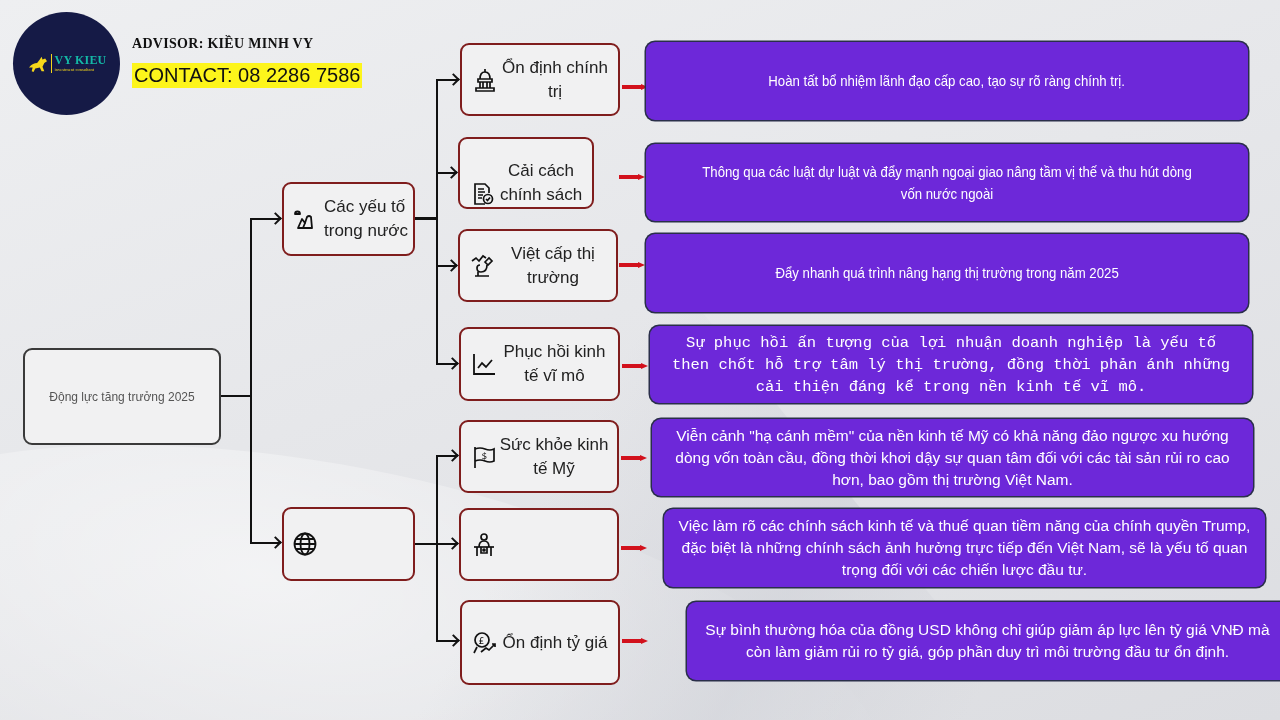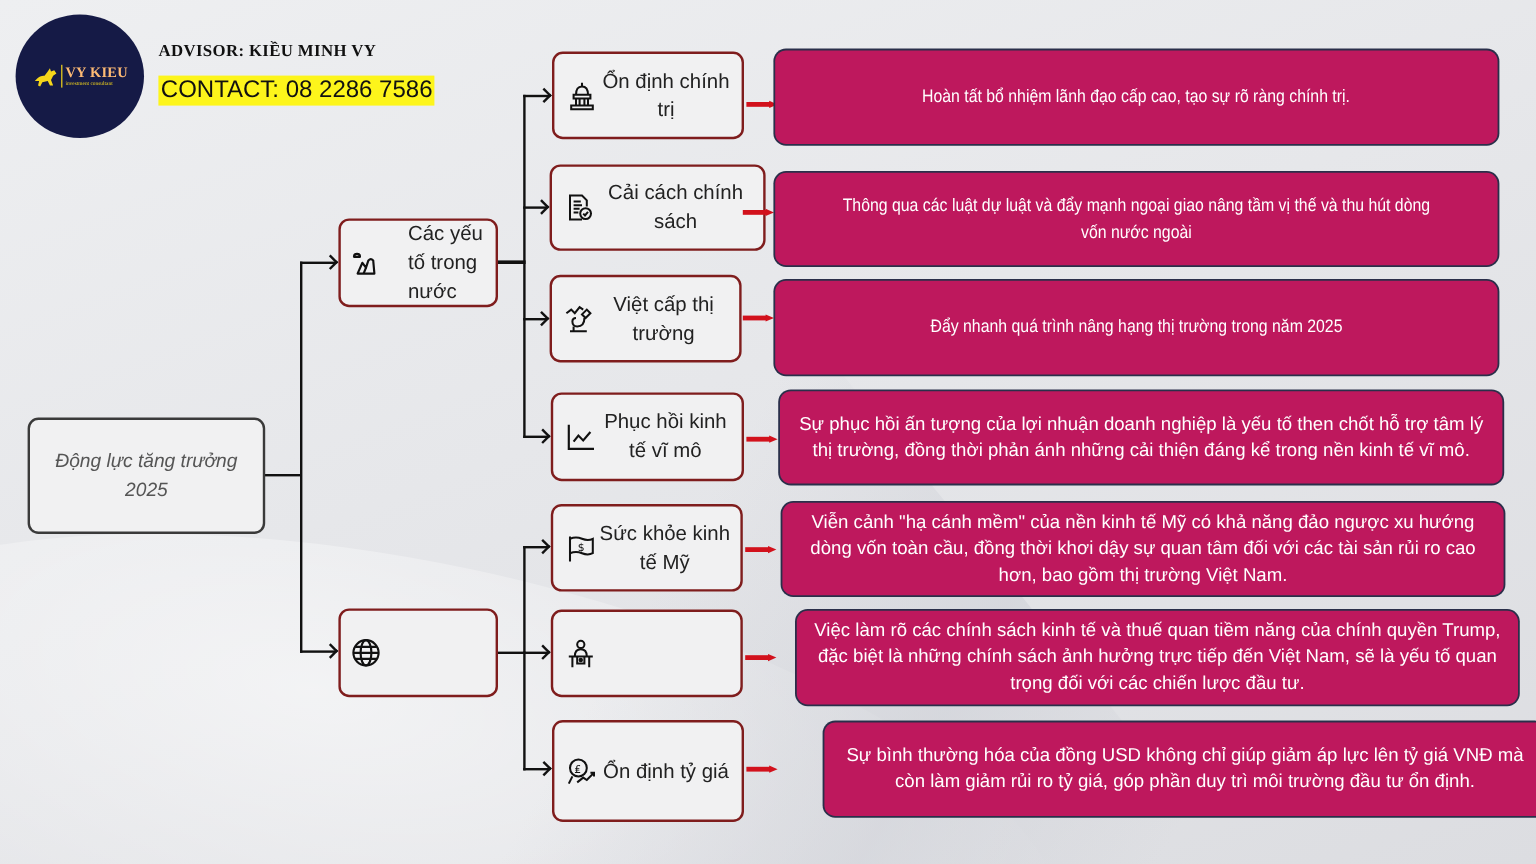--- a/index.html
+++ b/index.html
@@ -25,21 +25,21 @@
 
   
   .logo {
     position: absolute; left: 13px; top: 12px; width: 107px; height: 103px;
     border-radius: 50%; background: #151a46;
     display: flex; align-items: center; justify-content: center;
   }
   .logo-inner { display: flex; align-items: center; gap: 2px; }
   .logo-bull { width: 22px; height: 18px; }
   .logo-text { display: flex; flex-direction: column; border-left: 1px solid #f5d61a; padding-left: 3px; }
-  .logo-brand { font-family: "Liberation Serif", serif; font-weight: bold; color: #fdba74; font-size: 12px; line-height: 13px; letter-spacing: 0.2px; }
+  .logo-brand { font-family: "Liberation Serif", serif; font-weight: bold; color: #14b8a6; font-size: 12px; line-height: 13px; letter-spacing: 0.2px; }
   .logo-sub { font-family: "Liberation Serif", serif; color: #f5d61a; font-size: 4.5px; line-height: 6px; }
   .advisor {
     position: absolute; left: 132px; top: 36px;
     font-family: Liberation Serif, serif; font-weight: bold; font-size: 14px; color: #111; letter-spacing: 0.3px;
   }
   .contact {
     position: absolute; left: 132px; top: 63px; height: 25px; padding: 0 2px;
     background: #fdf51b; font-size: 20px; color: #111; line-height: 25px;
   }
 
@@ -54,30 +54,30 @@
   .red-arrow .shaft { position: absolute; left: 0; top: 1px; width: 20px; height: 4px; background: #d2111c; }
   .red-arrow .head { position: absolute; right: 0; top: 0; width: 0; height: 0;
     border-top: 3px solid transparent; border-bottom: 3px solid transparent; border-left: 7px solid #d2111c; }
 
   
   .box {
     position: absolute; background: #f1f1f2; border: 2px solid #7f1d1d; border-radius: 9px;
     display: flex; align-items: center;
   }
   .root-box { justify-content: center; text-align: center; border-color: #3a3a3a; }
-  .root-label { font-size: 16px; color: #555; line-height: 24px; width: 160px; font-style: italic; }
-  .cat-box { padding-left: 8px; gap: 22px; }
+  .root-label { font-size: 12px; color: #555; line-height: 24px; width: 160px; }
+  .cat-box { padding-left: 8px; gap: 6px; }
   .cat-label { font-size: 17px; color: #222; line-height: 24px; }
   .leaf-box { padding-left: 10px; }
   .leaf-label { flex: 1; text-align: center; font-size: 17px; color: #222; line-height: 24px; padding-right: 6px; }
   .icon { width: 26px; height: 26px; flex: none; display: block; }
   .icon svg { width: 26px; height: 26px; display: block; }
 
   .desc {
-    position: absolute; background: #be185d; border-radius: 9px;
+    position: absolute; background: #6d28d9; border-radius: 9px;
     box-shadow: 0 0 0 1.5px #2a2f4a;
     display: flex; align-items: center; justify-content: center; text-align: center;
     padding: 0 14px; color: #fff;
   }
   .desc-text { font-size: 15.5px; line-height: 22px; }
   .desc.narrow .desc-text { font-family: "Liberation Sans", sans-serif; font-size: 15px; transform: scaleX(0.88); }
 </style>
 </head>
 <body>
 
@@ -154,21 +154,21 @@
     <svg viewBox="0 0 26 26" fill="none" stroke="#111" stroke-width="1.7">
       <path d="M13 2 V5"></path>
         <path d="M8 12 Q8 5 13 5 Q18 5 18 12"></path>
       <path d="M6 12 H20 V15 H6 Z"></path>
         <path d="M8 15 V21 M11 15 V21 M15 15 V21 M18 15 V21"></path>
       <path d="M4 21 H22 V24 H4 Z"></path>
     </svg>
   </span>
   <span class="leaf-label">Ổn định chính trị</span>
 </div>
-<div class="box leaf-box" style="left:458px;top:137px;width:180px;height:72px;">
+<div class="box leaf-box" style="left:458px;top:137px;width:136px;height:72px;align-items:flex-end;">
   <span class="icon">
     <svg viewBox="0 0 26 26" fill="none" stroke="#111" stroke-width="1.7">
       <path d="M15 23 H5 V3 H15 L19 7 V12"></path>
       <path d="M8 8 H14 M8 11 H15 M8 14 H13 M8 17 H12"></path>
       <circle cx="18" cy="18" r="4.5"></circle>
         <path d="M16 18 L17.5 19.5 L20 16.5"></path>
     </svg>
   </span>
   <span class="leaf-label">Cải cách chính sách</span>
 </div>
@@ -256,21 +256,21 @@
 
 <div class="desc narrow" style="left:646px;top:42px;width:602px;height:78px;">
   <span class="desc-text">Hoàn tất bổ nhiệm lãnh đạo cấp cao, tạo sự rõ ràng chính trị.</span>
 </div>
 <div class="desc narrow" style="left:646px;top:144px;width:602px;height:77px;">
   <span class="desc-text">Thông qua các luật dự luật và đẩy mạnh ngoại giao nâng tầm vị thế và thu hút dòng vốn nước ngoài</span>
 </div>
 <div class="desc narrow" style="left:646px;top:234px;width:602px;height:78px;">
   <span class="desc-text">Đẩy nhanh quá trình nâng hạng thị trường trong năm 2025</span>
 </div>
-<div class="desc" style="left:650px;top:326px;width:602px;height:77px;">
+<div class="desc" style="left:650px;top:326px;width:602px;height:77px;font-family:Liberation Mono, monospace;">
   <span class="desc-text">Sự phục hồi ấn tượng của lợi nhuận doanh nghiệp là yếu tố then chốt hỗ trợ tâm lý thị trường, đồng thời phản ánh những cải thiện đáng kể trong nền kinh tế vĩ mô.</span>
 </div>
 <div class="desc" style="left:652px;top:419px;width:601px;height:77px;">
   <span class="desc-text">Viễn cảnh "hạ cánh mềm" của nền kinh tế Mỹ có khả năng đảo ngược xu hướng dòng vốn toàn cầu, đồng thời khơi dậy sự quan tâm đối với các tài sản rủi ro cao hơn, bao gồm thị trường Việt Nam.</span>
 </div>
 <div class="desc" style="left:652px;top:509px;width:601px;height:78px;margin-left:12px;">
   <span class="desc-text">Việc làm rõ các chính sách kinh tế và thuế quan tiềm năng của chính quyền Trump, đặc biệt là những chính sách ảnh hưởng trực tiếp đến Việt Nam, sẽ là yếu tố quan trọng đối với các chiến lược đầu tư.</span>
 </div>
 <div class="desc" style="left:652px;top:602px;width:601px;height:78px;margin-left:35px;">
   <span class="desc-text">Sự bình thường hóa của đồng USD không chỉ giúp giảm áp lực lên tỷ giá VNĐ mà còn làm giảm rủi ro tỷ giá, góp phần duy trì môi trường đầu tư ổn định.</span>

